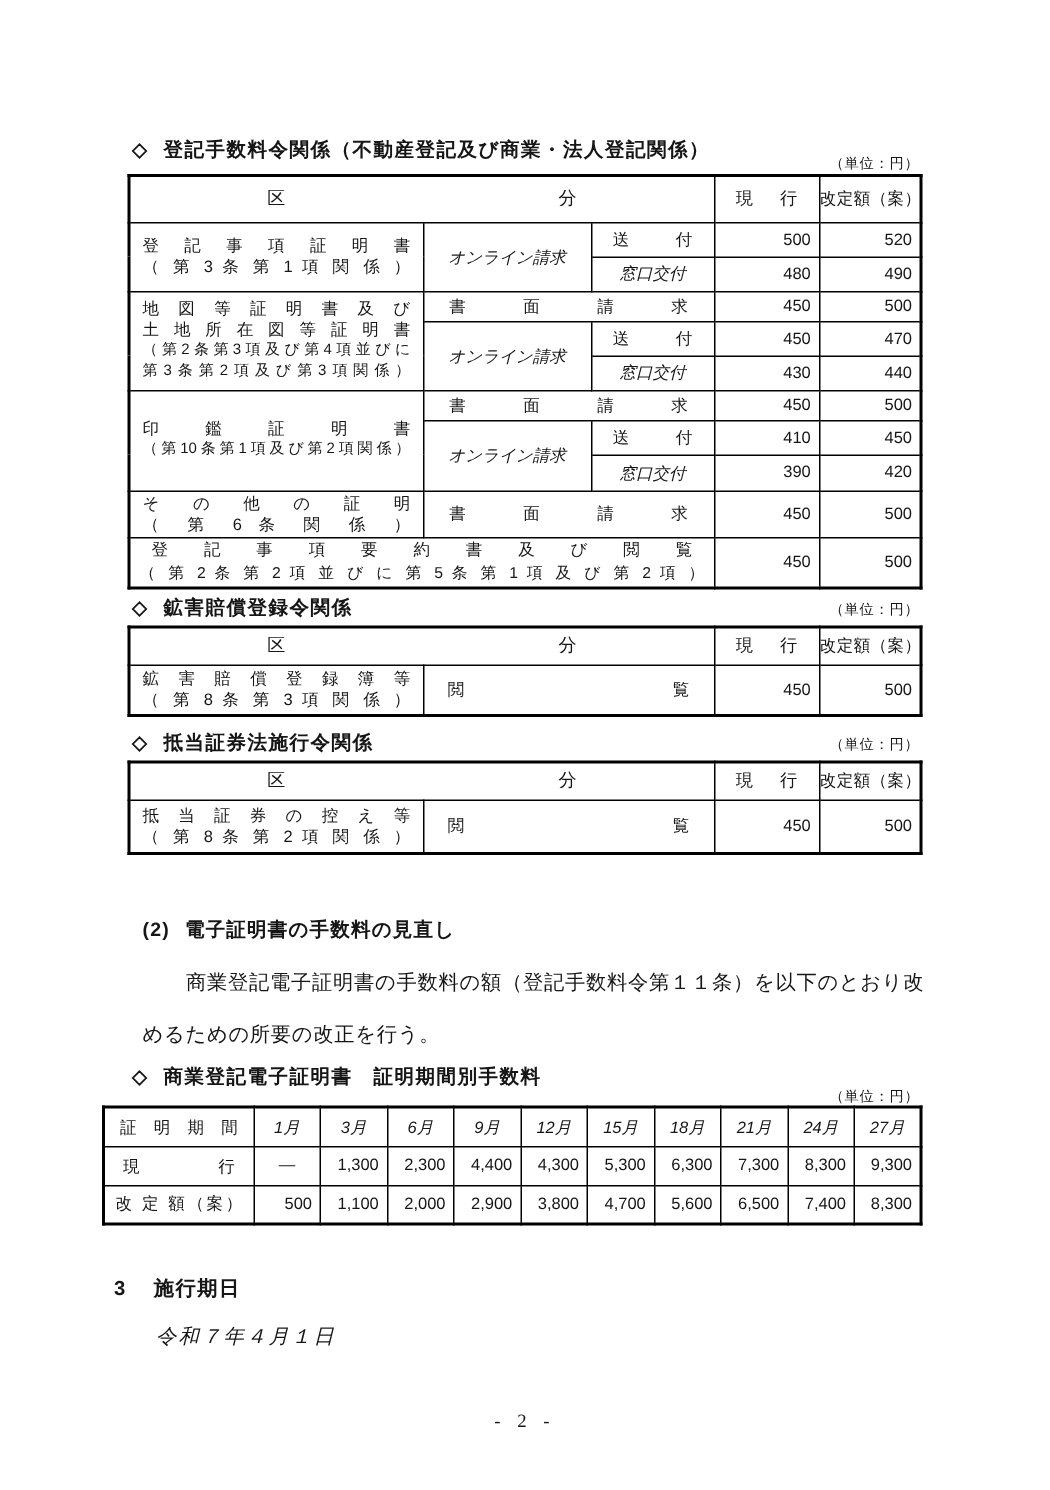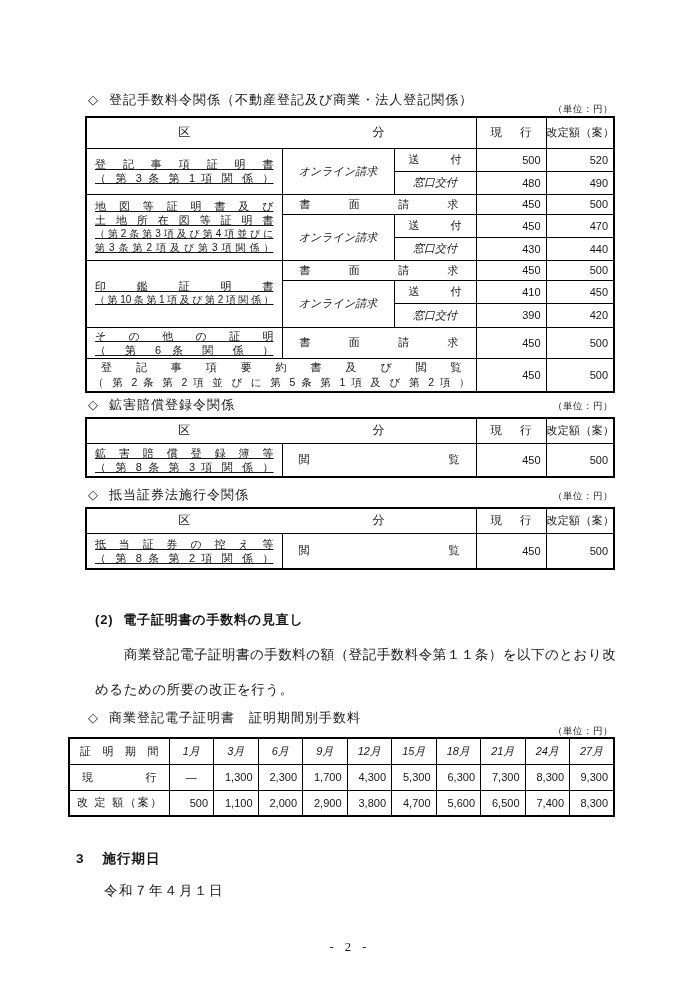--- a/index.html
+++ b/index.html
@@ -5,37 +5,37 @@
   * { margin:0; padding:0; box-sizing:border-box; }
   html,body { background:#fff; }
   body {
     width:700px; height:993px;
     font-family:"Liberation Sans", sans-serif;
     color:#161616;
   }
   .page { position:relative; width:700px; height:993px; background:#ffffff; overflow:hidden; }
   .abs { position:absolute; }
 
-  .heading { font-weight:normal; font-size:13px; letter-spacing:1px; white-space:nowrap; }
+  .heading { font-weight:bold; font-size:13px; letter-spacing:1px; white-space:nowrap; }
   .heading .dia { margin-right:10px; }
   .subnum { margin-right:10px; }
   .unit { font-size:9.5px; letter-spacing:0.5px; text-align:right; }
 
   table { border-collapse:collapse; table-layout:fixed; position:absolute; background:#fff; border:2px solid #000; }
   td { border:1px solid #000; font-size:11px; vertical-align:middle; overflow:hidden; }
 
   .c   { text-align:center; white-space:nowrap;font-style:italic; }
   .jl  { text-align:justify; text-align-last:justify; white-space:nowrap; }
   .num { text-align:right; padding-right:5px; white-space:nowrap; }
 
   .kubun { display:flex; justify-content:space-around; align-items:center; font-size:12px; }
   .ph  { padding:0 14px; font-size:11.5px; }
   .rev { text-align:center; font-size:11px; letter-spacing:0.3px; white-space:nowrap; }
 
-  .lbl { padding:1px 8px;text-decoration:underline; }
+  .lbl { padding:1px 8px; }
   .lbl div { line-height:14px; text-align:justify; text-align-last:justify; white-space:nowrap; }
   .lbl .sm { font-size:10px; line-height:14.5px; }
   .pd  { padding:0 14px; }
   .pw  { padding:0 17px; }
   .pw2 { padding:0 16px; }
   .g5 { padding:1px 0; }
   .g5 .l1 { padding:0 14px; line-height:15px; text-align:justify; text-align-last:justify; white-space:nowrap; }
   .g5 .l2 { padding:0 6px;  line-height:15px; text-align:justify; text-align-last:justify; white-space:nowrap; font-size:10.5px; }
 
   .corner    { padding:0 10px; font-size:11px; }
@@ -263,21 +263,21 @@
       <td class="c">18月</td>
       <td class="c">21月</td>
       <td class="c">24月</td>
       <td class="c">27月</td>
     </tr>
     <tr style="height:26px">
       <td class="jl cur-label">現 行</td>
       <td class="c">―</td>
       <td class="num">1,300</td>
       <td class="num">2,300</td>
-      <td class="num">1,700</td>
+      <td class="num">4,400</td>
       <td class="num">4,300</td>
       <td class="num">5,300</td>
       <td class="num">6,300</td>
       <td class="num">7,300</td>
       <td class="num">8,300</td>
       <td class="num">9,300</td>
     </tr>
     <tr style="height:26px">
       <td class="jl rev-label">改 定 額（案）</td>
       <td class="num">500</td>
@@ -290,17 +290,17 @@
       <td class="num">6,500</td>
       <td class="num">7,400</td>
       <td class="num">8,300</td>
     </tr>
   </tbody>
     </table>
 
   <div class="abs sec3" style="left:76px; top:850px;">
     <span class="n">3</span><span>施行期日</span>
   </div>
-  <div class="abs serif date" style="left:104px; top:882px;">令和７年４月１日</div>
+  <div class="abs serif date" style="left:104px; top:882px;font-style:italic;">令和７年４月１日</div>
 
   <div class="abs serif pagenum" style="top:940px;">- 2 -</div>
 
 </div>
 
 </body></html>

